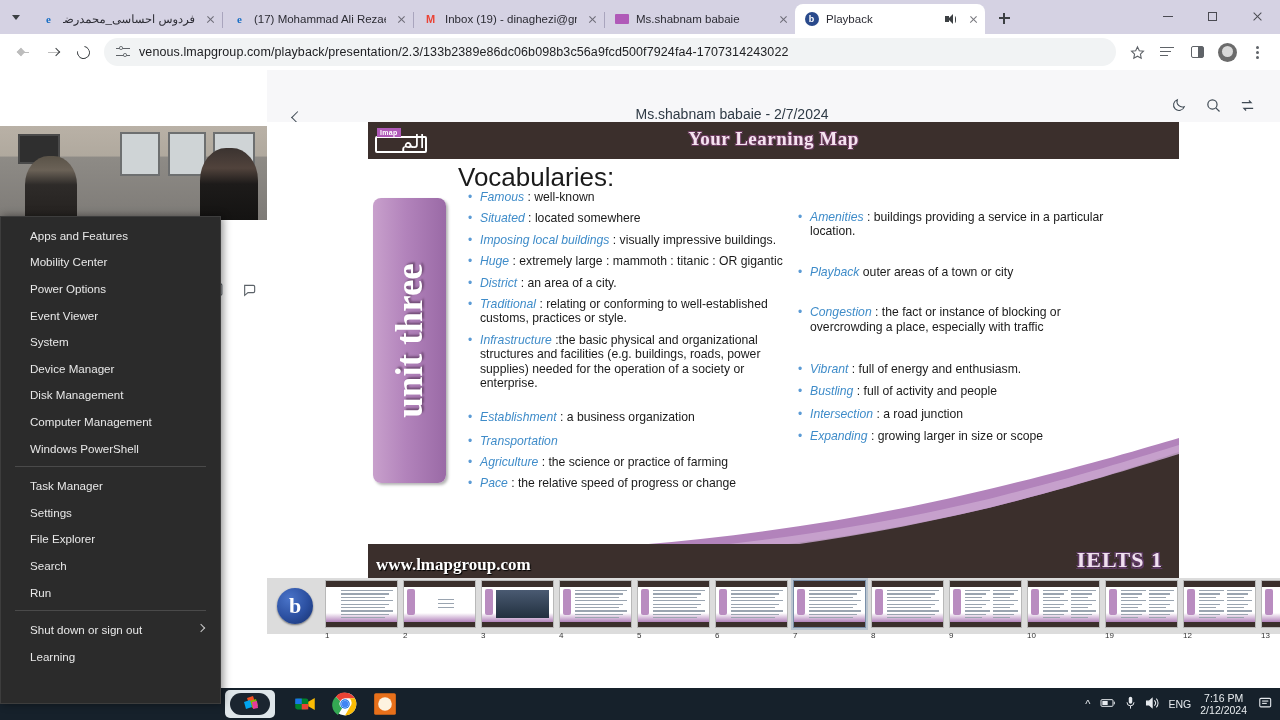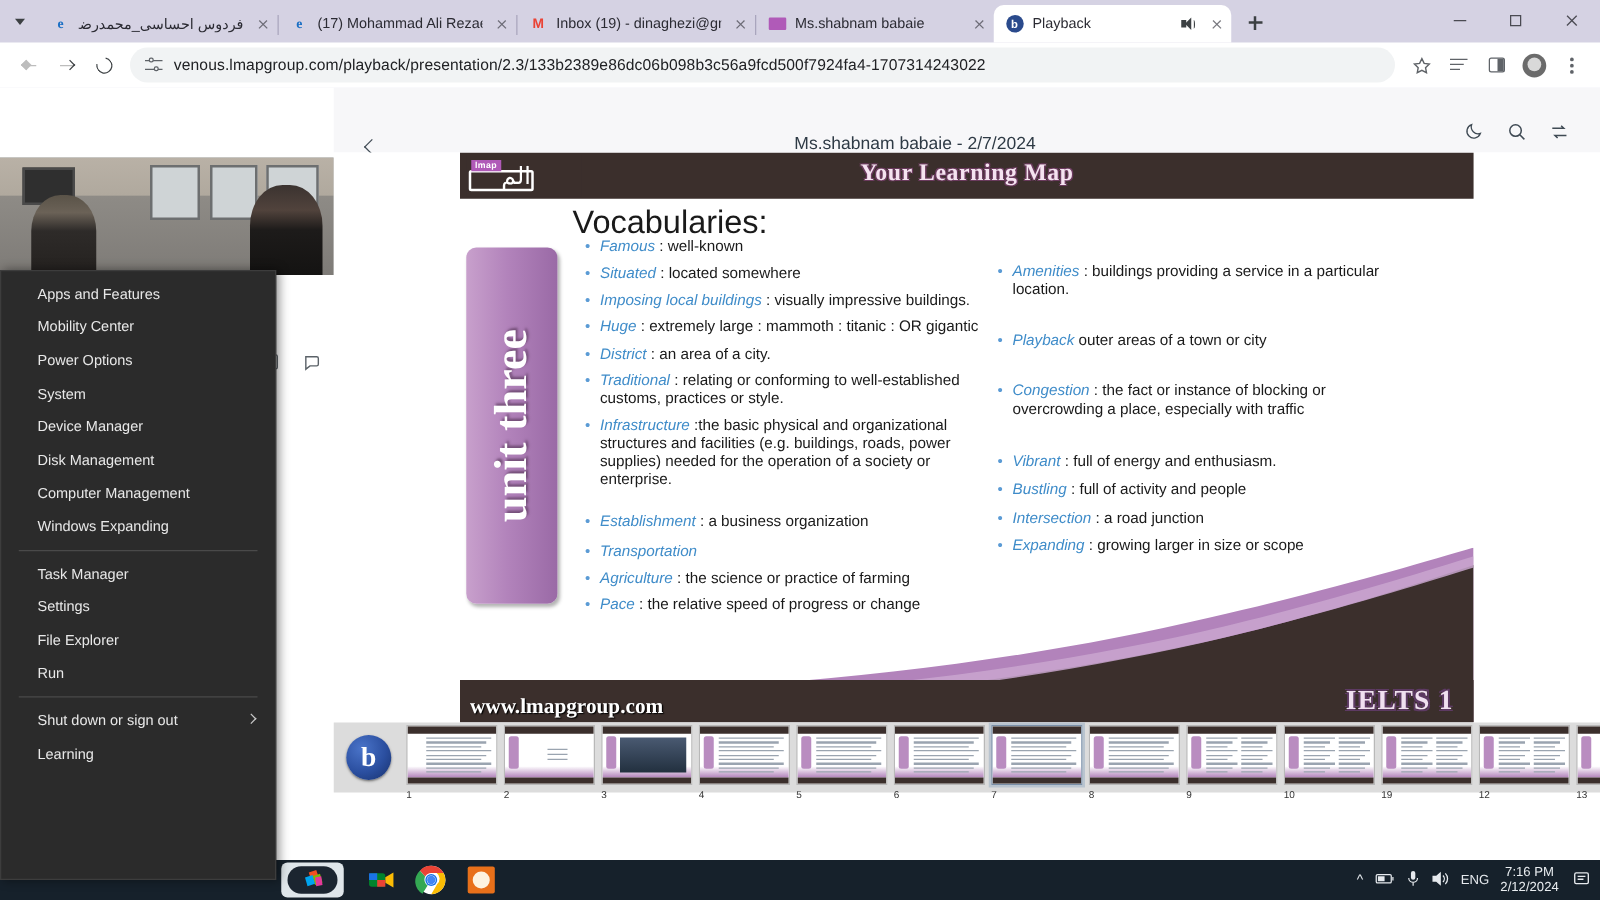--- a/index.html
+++ b/index.html
@@ -755,43 +755,49 @@
     <div class="winx-item">
       <span>Apps and Features</span>
     </div>
     <div class="winx-item">
       <span>Mobility Center</span>
     </div>
     <div class="winx-item">
       <span>Power Options</span>
     </div>
     <div class="winx-item">
+      <span>Event Viewer</span>
+    </div>
+    <div class="winx-item">
       <span>System</span>
     </div>
     <div class="winx-item">
       <span>Device Manager</span>
     </div>
     <div class="winx-item">
       <span>Disk Management</span>
     </div>
     <div class="winx-item">
       <span>Computer Management</span>
     </div>
     <div class="winx-item">
-      <span>Windows Expanding</span>
+      <span>Windows PowerShell</span>
     </div>
     <div class="winx-sep"></div>
     <div class="winx-item">
       <span>Task Manager</span>
     </div>
     <div class="winx-item">
       <span>Settings</span>
     </div>
     <div class="winx-item">
       <span>File Explorer</span>
+    </div>
+    <div class="winx-item">
+      <span>Search</span>
     </div>
     <div class="winx-item">
       <span>Run</span>
     </div>
     <div class="winx-sep"></div>
     <div class="winx-item">
       <span>Shut down or sign out</span>
       <span class="sub-arrow"></span>
     </div>
     <div class="winx-item">

